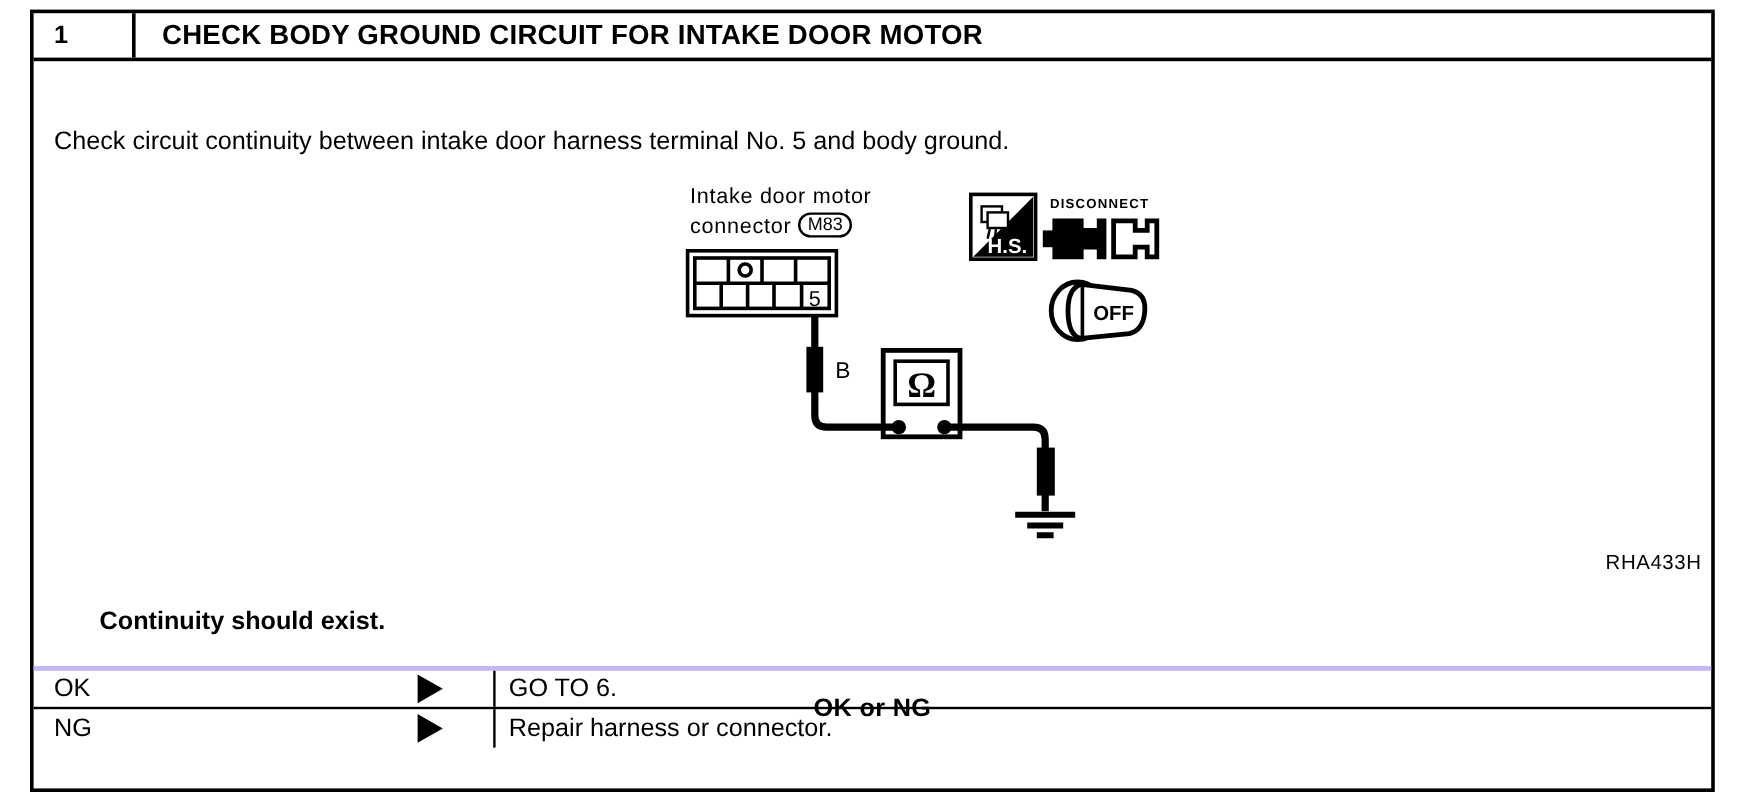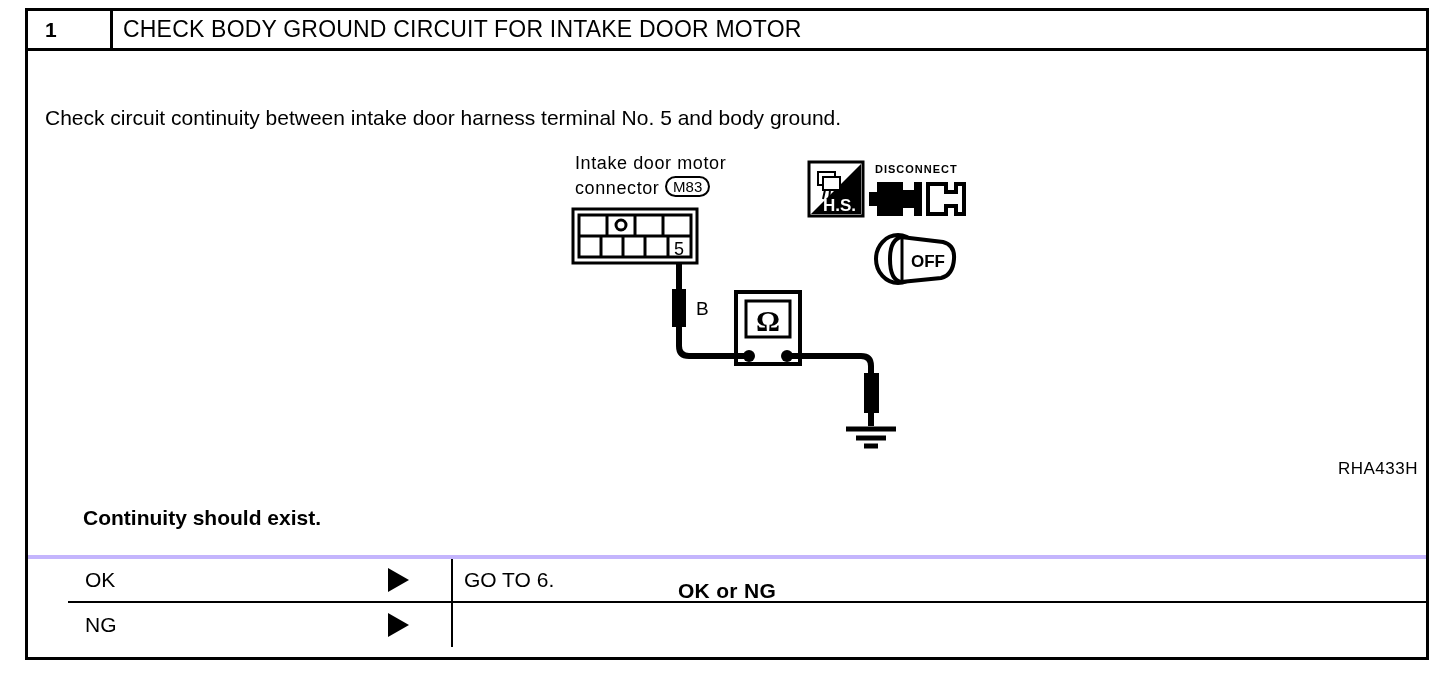--- a/index.html
+++ b/index.html
@@ -48,23 +48,23 @@
     font-weight: bold;
   }
   .step-title {
     position: absolute;
     left: 85px;
     top: 0;
     right: 0;
     height: 100%;
     display: flex;
     align-items: center;
-    padding-left: 10px;
+    padding-left: 22px;
     font-size: 23px;
-    font-weight: normal;
+    font-weight: bold;
     letter-spacing: 0.2px;
   }
 
   
   .body-block {
     position: relative;
     height: 508px;
     border-bottom: 4px solid #c4b5fd;
     box-sizing: border-box;
   }
@@ -135,23 +135,22 @@
     top: 528px;
     text-align: center;
     font-size: 21px;
     font-weight: bold;
     letter-spacing: 0.3px;
   }
 
   
   .result-row {
     position: relative;
-    height: 44px;
-    box-sizing: border-box;
-    margin-left: 40px;
+    height: 32px;
+    box-sizing: border-box;
   }
   .result-row.first { border-bottom: 2px solid #000; }
   .result-label {
     position: absolute;
     left: 17px;
     top: 0;
     height: 100%;
     display: flex;
     align-items: center;
     font-size: 21px;
@@ -303,15 +302,16 @@
     <div class="col-divider"></div>
     <div class="result-action">GO TO 6.</div>
   </div>
 
   <div class="result-row">
     <div class="result-label">NG</div>
     <div class="result-arrow">
         <span class="tri"></span>
       </div>
     <div class="col-divider"></div>
+    <div class="result-action">Repair harness or connector.</div>
   </div>
 
 </div>
 
 </body></html>

